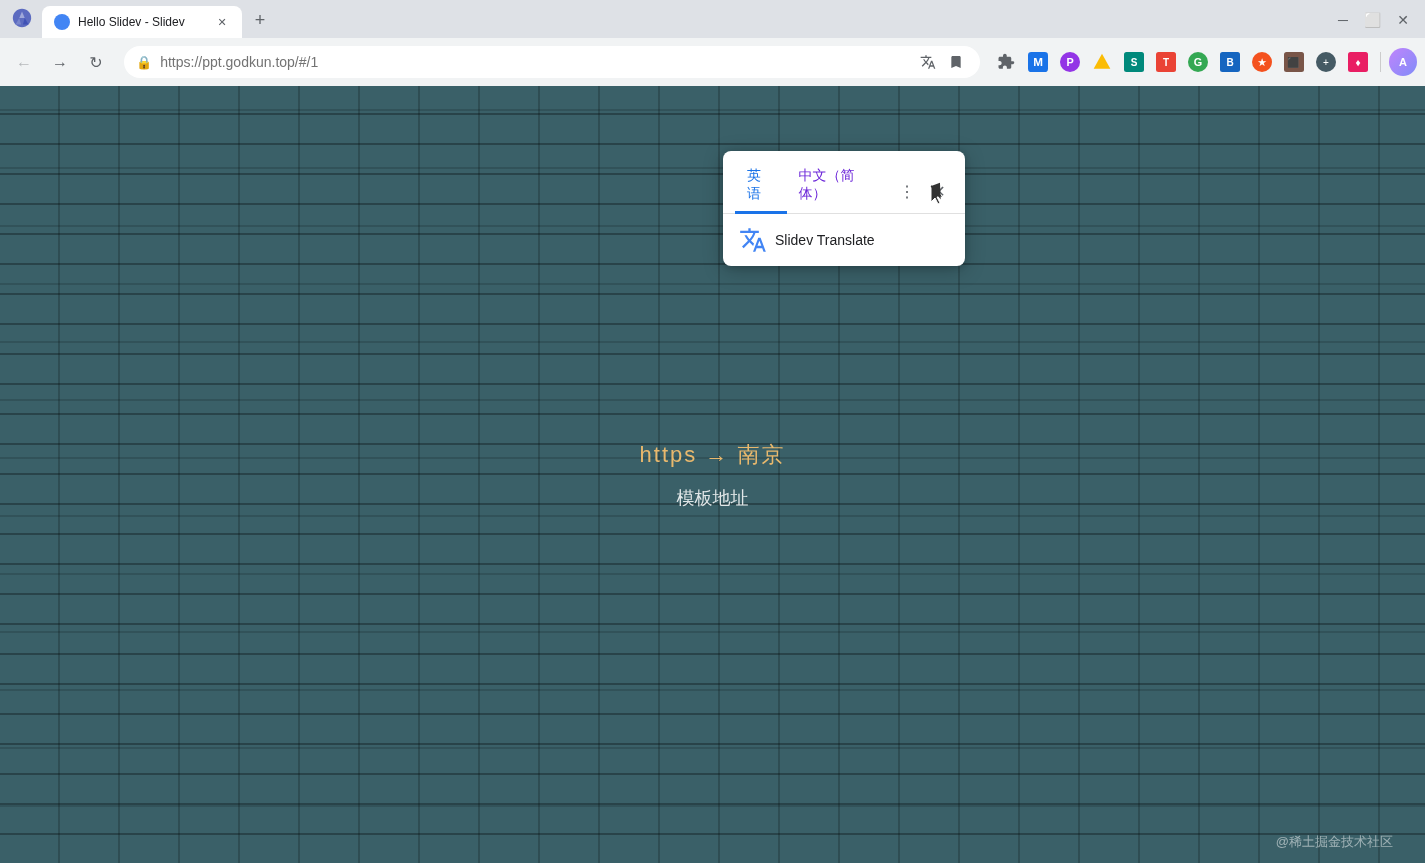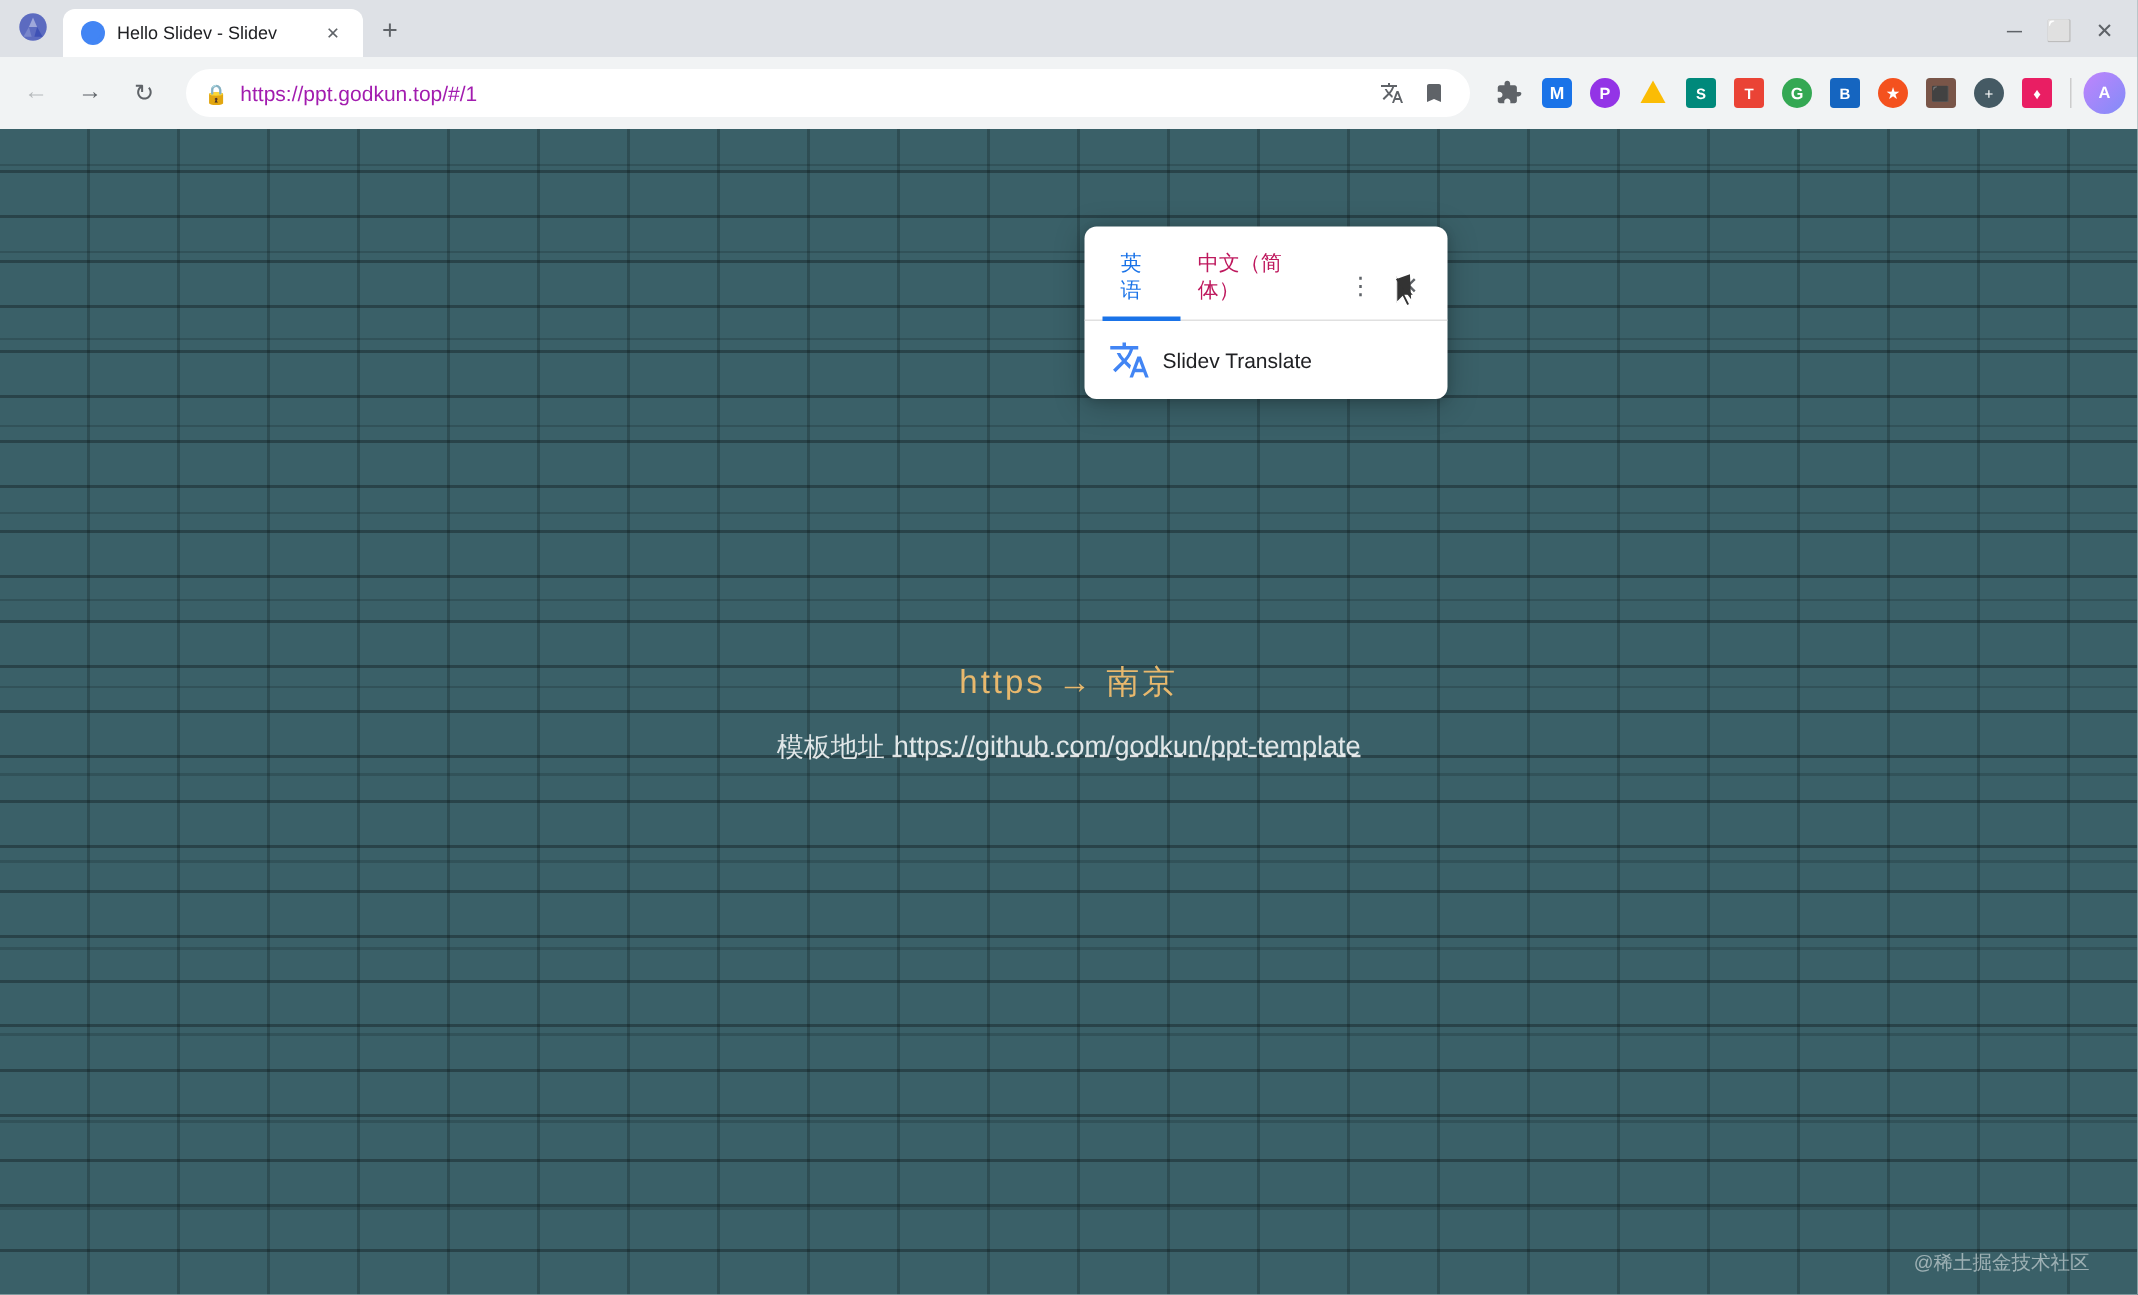--- a/index.html
+++ b/index.html
@@ -60,21 +60,21 @@
       height: 32px;
       background: #ffffff;
       border-radius: 16px;
       display: flex;
       align-items: center;
       padding: 0 12px;
       gap: 8px;
       margin: 0 8px;
     }
     .address-lock { color: #5f6368; font-size: 13px; }
-    .address-text { font-size: 14px; color: #a21caf; flex: 1; }
+    .address-text { font-size: 14px; color: #737373; flex: 1; }
     .address-icons { display: flex; align-items: center; gap: 4px; }
     .addr-icon { width: 24px; height: 24px; display: flex; align-items: center; justify-content: center; cursor: pointer; color: #5f6368; font-size: 14px; border-radius: 50%; }
     .nav-right { display: flex; align-items: center; gap: 4px; }
     .ext-icon { width: 28px; height: 28px; border-radius: 50%; display: flex; align-items: center; justify-content: center; cursor: pointer; font-size: 16px; }
 
     
     .webpage {
       flex: 1;
       background: #3d6b72;
       position: relative;
@@ -185,21 +185,21 @@
     .translate-header {
       display: flex;
       align-items: flex-end;
       padding: 8px 12px 0 12px;
       border-bottom: 1px solid #e0e0e0;
     }
     .translate-tab {
       padding: 8px 12px;
       font-size: 14px;
       cursor: pointer;
-      color: #be185d;
+      color: #6d28d9;
       border-bottom: 3px solid transparent;
       margin-bottom: -1px;
     }
     .translate-tab.active {
       color: #1a73e8;
       border-bottom: 3px solid #1a73e8;
       font-weight: 500;
     }
     .translate-header-icons {
       margin-left: auto;
@@ -399,21 +399,20 @@
 
   <div class="webpage">
 
     <div class="brick-bg"></div>
     <div class="brick-row-offset"></div>
 
     <div class="page-content">
       <p class="page-subtitle">https → 南京</p>
       <div class="page-link-row">
         <span>模板地址</span>
-        <a class="page-link">https://github.com/godkun/ppt-template</a>
       </div>
     </div>
 
     <div class="watermark">@稀土掘金技术社区</div>
 
     <div class="translate-popup">
       <div class="translate-header">
         <div class="translate-tab active">英语</div>
         <div class="translate-tab">中文（简体）</div>
         <div class="translate-header-icons">

